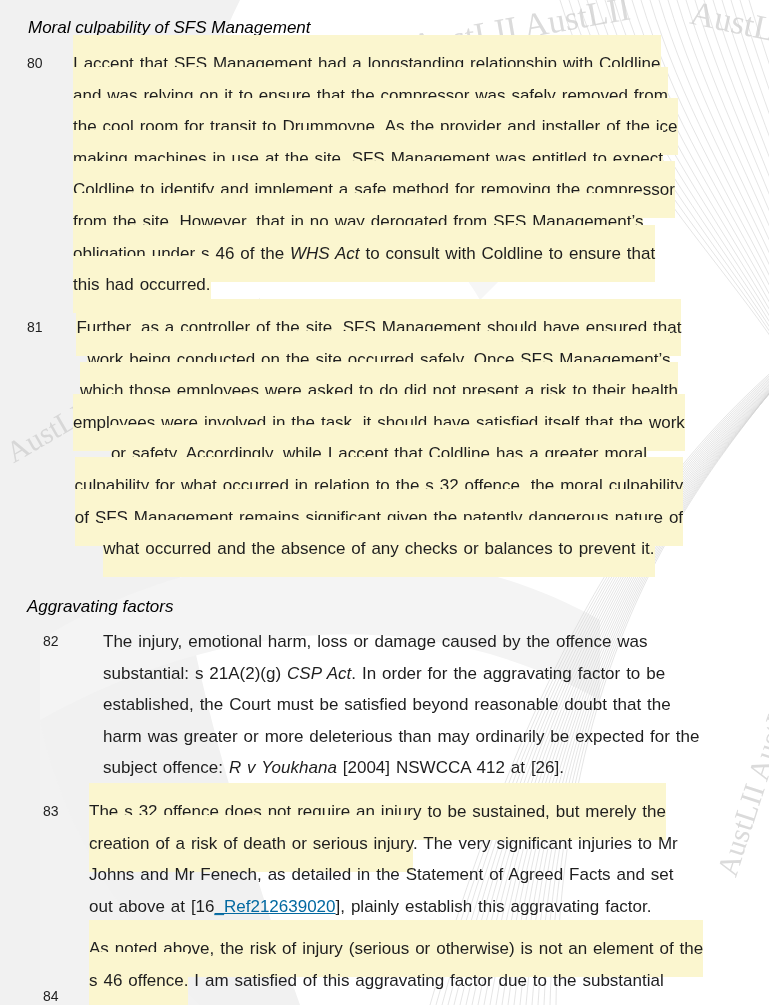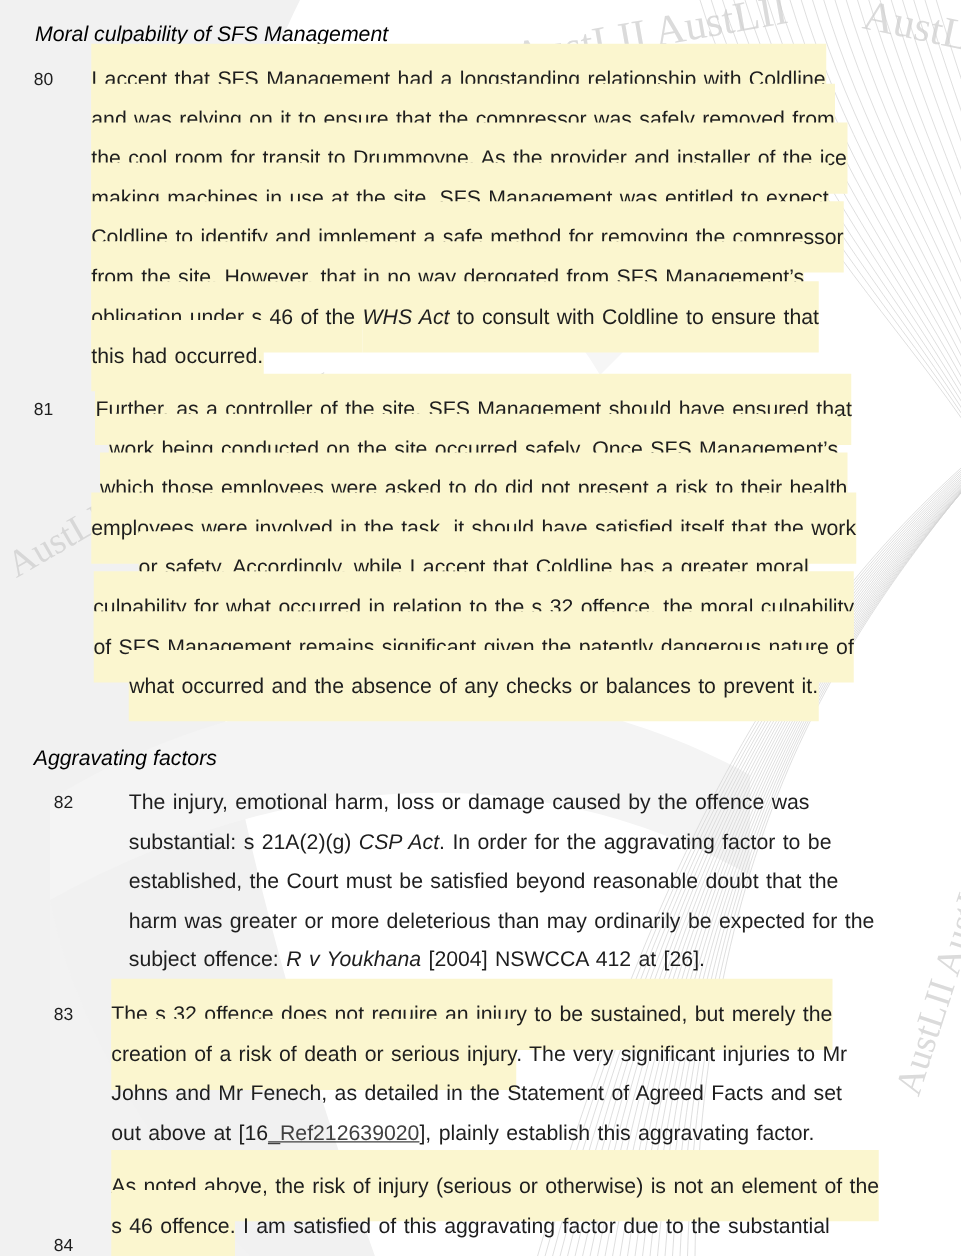--- a/index.html
+++ b/index.html
@@ -18,21 +18,21 @@
   .para { position:absolute; }
   .para .num {
     position:absolute; left:0; top:0; font-size:14px; line-height:31.6px;
   }
   .para .body {
     position:absolute; font-size:17px; line-height:31.6px; word-spacing:1.2px;
   }
   .line { display:block; white-space:nowrap; height:31.6px; }
   .hl { background:#fbf6cf; padding:19px 0; }
   .it { font-style:italic; }
-  .link { color:#404040; text-decoration:underline; cursor:pointer; }
+  .link { color:#0369a1; text-decoration:underline; cursor:pointer; }
   .wm {
     position:absolute; font-family:"Liberation Serif", serif; color:#cfcfcf;
     font-size:34px; white-space:nowrap; opacity:0.75; transform-origin:left top;
   }
 </style>
 </head>
 <body>
 
 <svg class="bg" width="769" height="1005" viewBox="0 0 769 1005">
   <defs>

